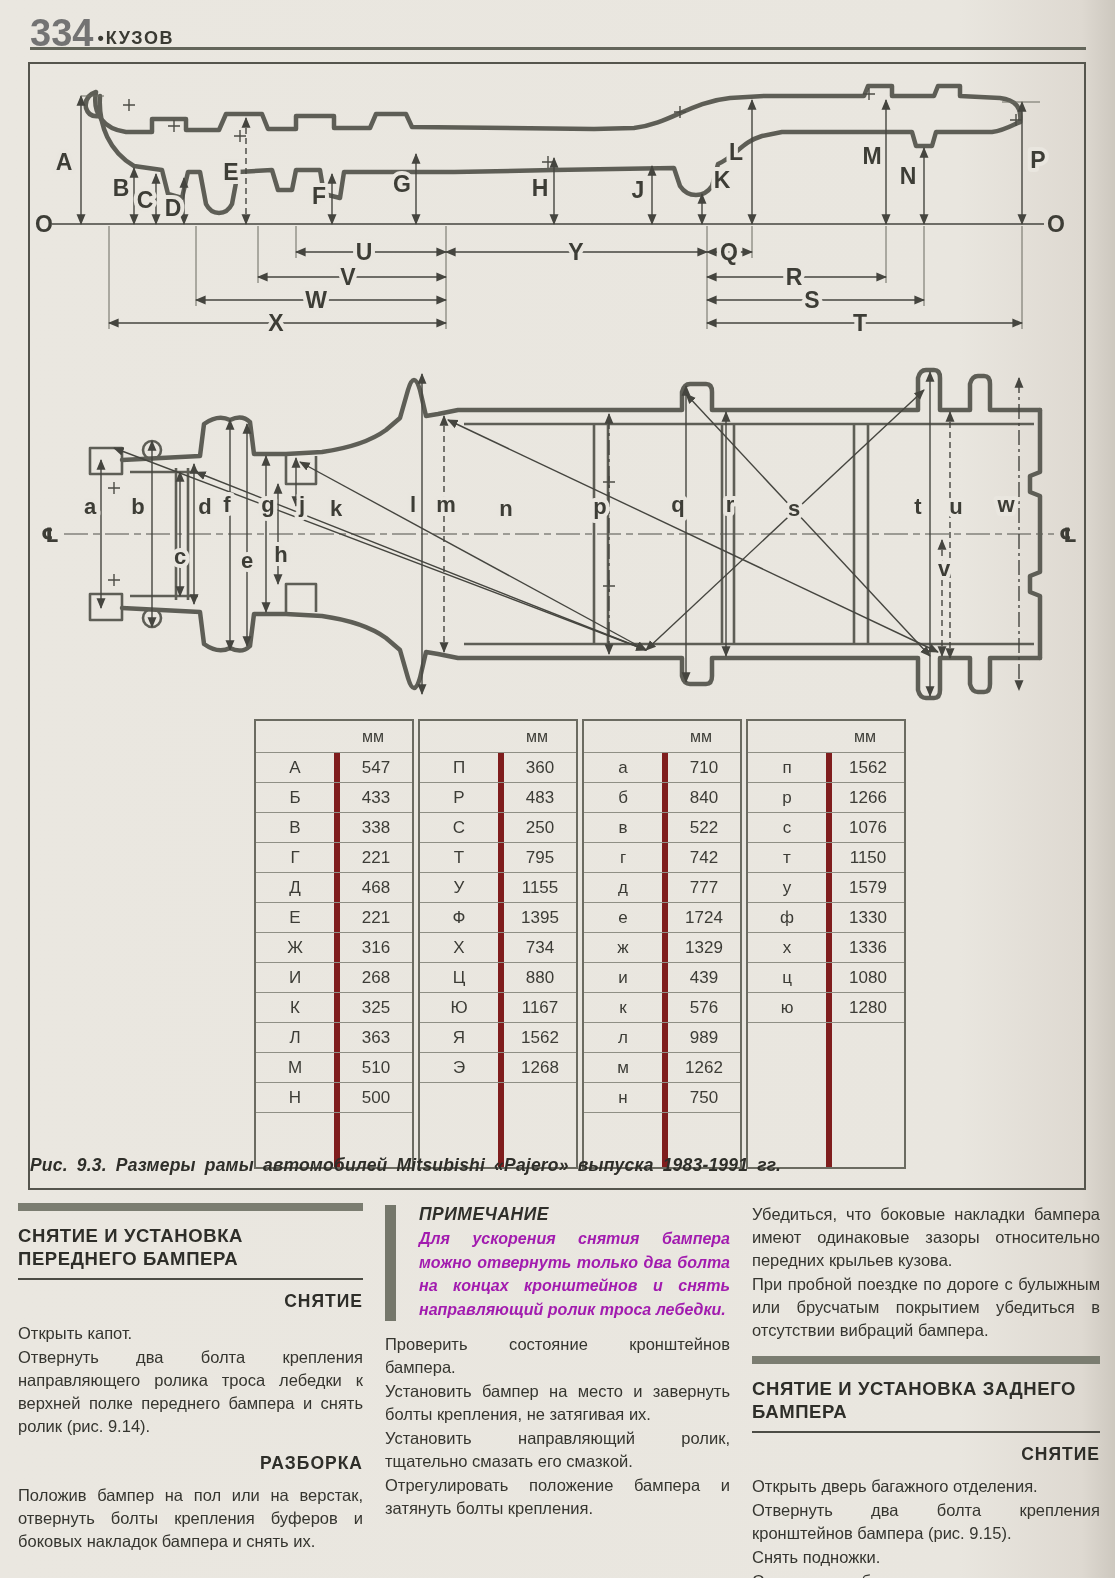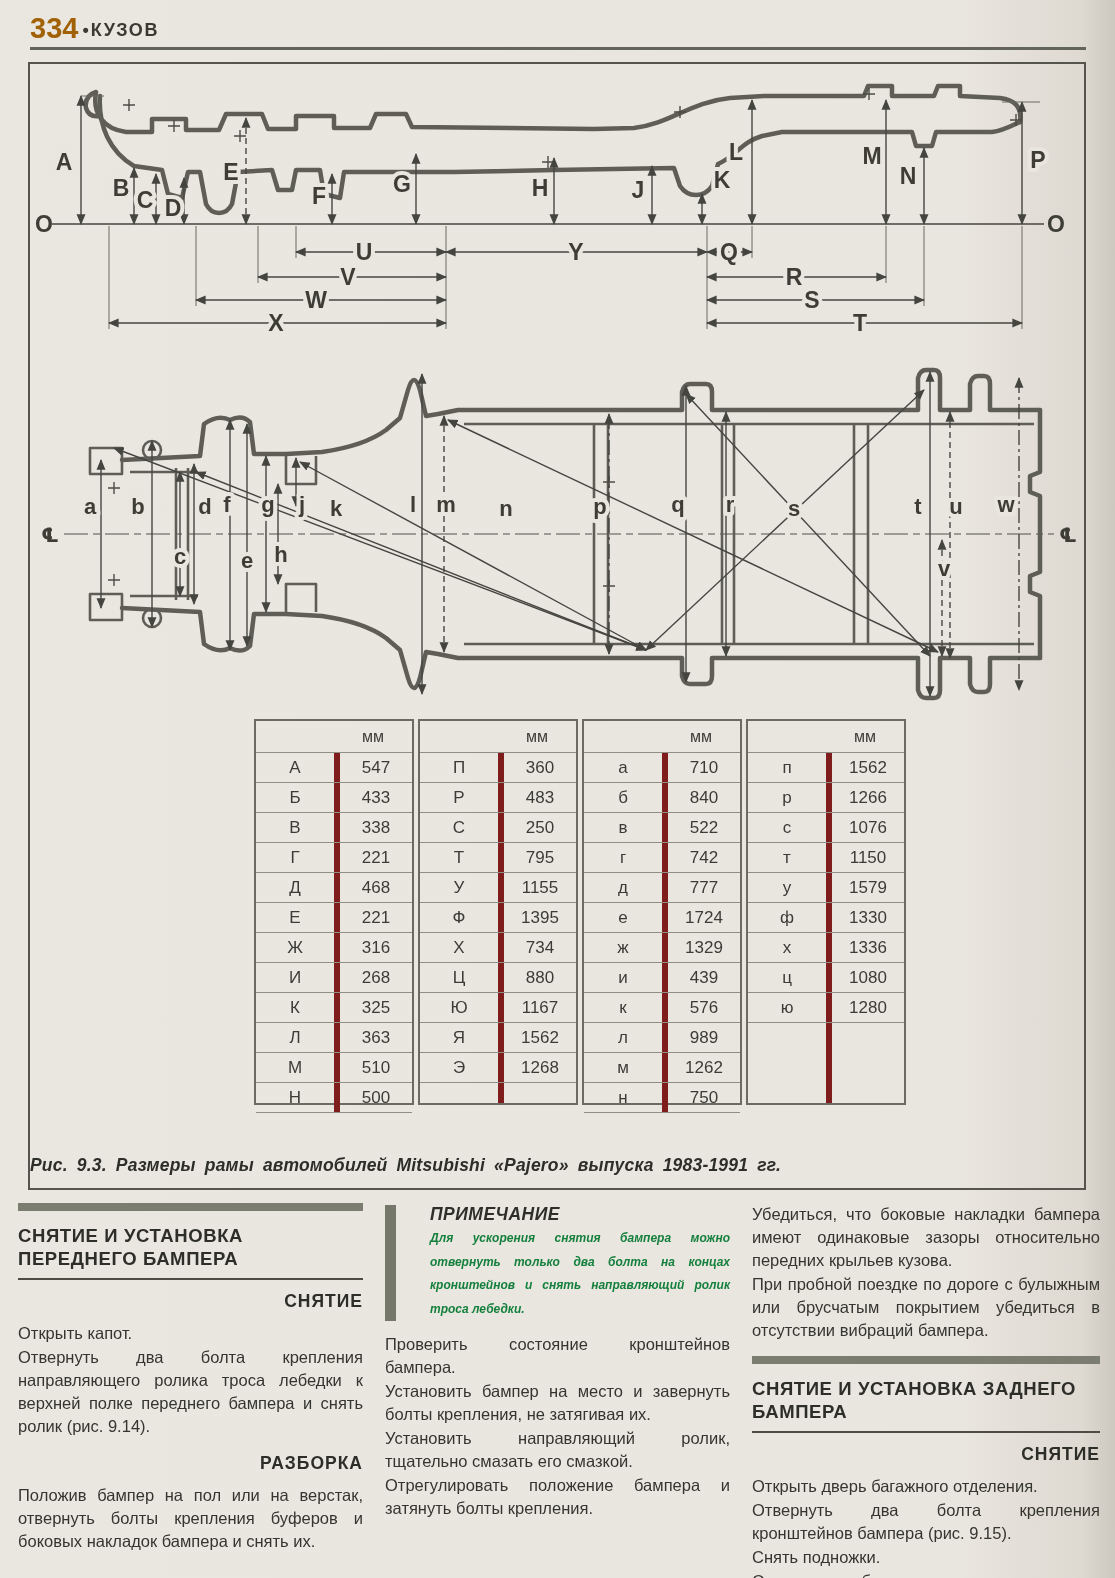--- a/index.html
+++ b/index.html
@@ -4,21 +4,21 @@
 <style>
   html,body{margin:0;padding:0;}
   body{
     width:1115px;height:1578px;position:relative;overflow:hidden;
     background:linear-gradient(90deg,#eae7e0 0%,#e9e6df 86%,#ded9d1 97%,#cdc8bf 100%);
     font-family:"Liberation Sans","DejaVu Sans",sans-serif;
     color:#34342f; -webkit-font-smoothing:antialiased;
   }
   
   .page-header{position:absolute;left:30px;top:12px;width:1056px;}
-  .page-num{font-size:29px;font-weight:bold;letter-spacing:0px;color:#a16207;display:inline-block;vertical-align:baseline;}
+  .page-num{font-size:38px;font-weight:bold;letter-spacing:0px;color:#737373;display:inline-block;vertical-align:baseline;}
   .page-bullet{font-size:18px;font-weight:bold;color:#3a3a33;margin:0 2px 0 4px;vertical-align:2px;}
   .page-section{font-size:18px;font-weight:bold;letter-spacing:1.5px;color:#3a3a33;vertical-align:2px;}
   .header-rule{position:absolute;left:30px;top:47px;width:1056px;height:3px;background:#63655a;}
   
   .figure-box{position:absolute;left:28px;top:62px;width:1058px;height:1128px;border:2px solid #55554d;box-sizing:border-box;}
   .svg-abs{position:absolute;left:4px;}
   .dlbl{font-family:"Liberation Sans","DejaVu Sans",sans-serif;font-size:23px;font-weight:bold;fill:#3d3d36;
         paint-order:stroke;stroke:#e9e6df;stroke-width:8px;stroke-linejoin:round;text-anchor:middle;}
   .plbl{font-family:"Liberation Sans","DejaVu Sans",sans-serif;font-size:22px;font-weight:bold;fill:#3d3d36;
         paint-order:stroke;stroke:#e9e6df;stroke-width:8px;stroke-linejoin:round;text-anchor:middle;}
@@ -26,21 +26,21 @@
   .cllbl{font-family:"DejaVu Sans",sans-serif;font-size:20px;font-weight:bold;fill:#3d3d36;text-anchor:middle;}
   .out{stroke:#5e5e56;stroke-width:4.5;fill:none;stroke-linejoin:round;stroke-linecap:round;}
   .out2{stroke:#5e5e56;stroke-width:2.6;fill:none;stroke-linejoin:round;}
   .dim{stroke:#45453f;stroke-width:1.4;fill:none;}
   .wit{stroke:#6a6a60;stroke-width:1;}
   .dsh{stroke-dasharray:6 4;}
   .ddot{stroke-dasharray:15 4 3 4;}
   .cline{stroke:#50504a;stroke-width:1.2;stroke-dasharray:24 5 7 5;}
   .pmark{stroke:#4c4c45;stroke-width:1.4;}
   
-  .mtable{position:absolute;left:224px;top:655px;width:652px;height:386px;display:flex;gap:4px;}
+  .mtable{position:absolute;left:224px;top:655px;width:652px;height:450px;display:flex;gap:4px;}
   .tgroup{width:160px;box-sizing:border-box;border:2px solid #6b6b61;display:flex;flex-direction:column;background:transparent;}
   .thead{height:31px;flex:0 0 31px;display:grid;grid-template-columns:78px 1fr;align-items:center;}
   .thead span{grid-column:2;text-align:center;font-size:16px;color:#3c3c36;}
   .trow{flex:0 0 29px;display:grid;grid-template-columns:78px 1fr;border-top:1px solid #8f8f85;}
   .tc{display:flex;align-items:center;justify-content:center;font-size:17px;color:#3c3c36;}
   .tv{border-left:6px solid #7f1d1d;}
   .tfill{flex:1 1 auto;display:grid;grid-template-columns:78px 1fr;border-top:1px solid #8f8f85;}
   .tfill .tv{height:100%;}
   
   .fig-caption{position:absolute;left:0;bottom:12px;width:1030px;font-size:17.5px;font-weight:bold;font-style:italic;
@@ -48,24 +48,24 @@
   
   .col{position:absolute;top:1203px;width:345px;font-size:16.5px;line-height:23px;text-align:justify;color:#35352f;}
   .col-1{left:18px;} .col-2{left:385px;} .col-3{left:752px;width:348px;}
   .section-bar{height:8px;background:#7b7d71;margin-bottom:13px;}
   h2.sec{font-size:18.5px;line-height:23px;font-weight:bold;letter-spacing:0.6px;color:#2e2e29;margin:0 0 8px 0;text-align:left;}
   .sec-rule{border:0;border-top:2px solid #4c4c45;margin:0 0 10px 0;}
   h3.sub{font-size:17.5px;font-weight:bold;letter-spacing:1px;color:#2e2e29;margin:2px 0 9px 0;text-align:right;}
   h3.sub2{margin-top:14px;}
   .col p{margin:0 0 1px 0;}
   
-  .note{position:relative;padding-left:45px;margin-bottom:12px;min-height:118px;}
+  .note{position:relative;padding-left:34px;margin-bottom:12px;min-height:118px;}
   .note-bar{position:absolute;left:0;top:2px;width:11px;height:116px;background:#75776b;}
   .note-title{font-style:italic;font-weight:bold;font-size:17.5px;letter-spacing:0.5px;color:#2f2f2a;margin:0 0 4px 0;text-align:left;}
-  .note-body{font-style:italic;font-weight:bold;font-size:12px;line-height:23.5px;color:#15803d;margin:0;}
+  .note-body{font-style:italic;font-weight:bold;font-size:16px;line-height:23.5px;color:#a21caf;margin:0;}
 </style>
 </head>
 <body>
 
 <div class="page-header">
   <span class="page-num">334</span><span class="page-bullet">•</span><span class="page-section">КУЗОВ</span>
 </div>
 <div class="header-rule"></div>
 
 <div class="figure-box">

